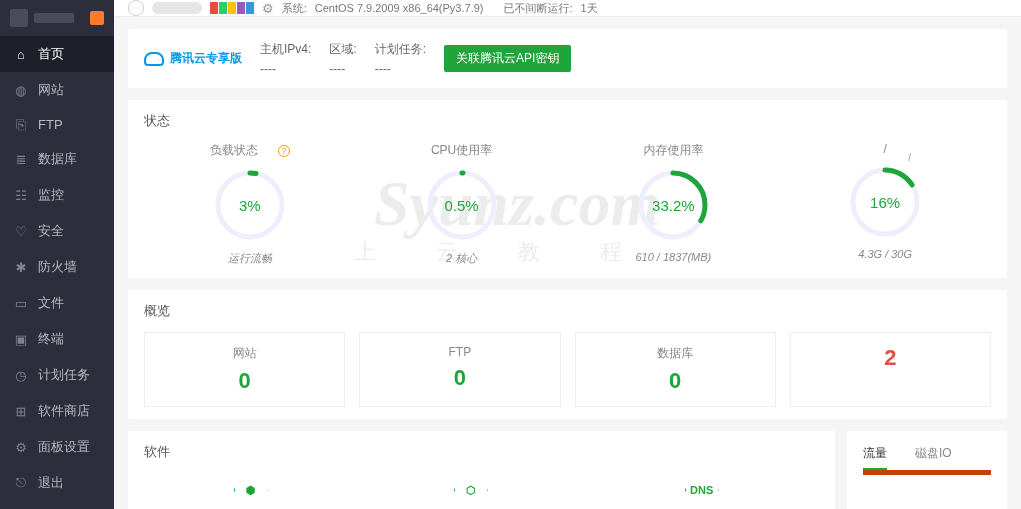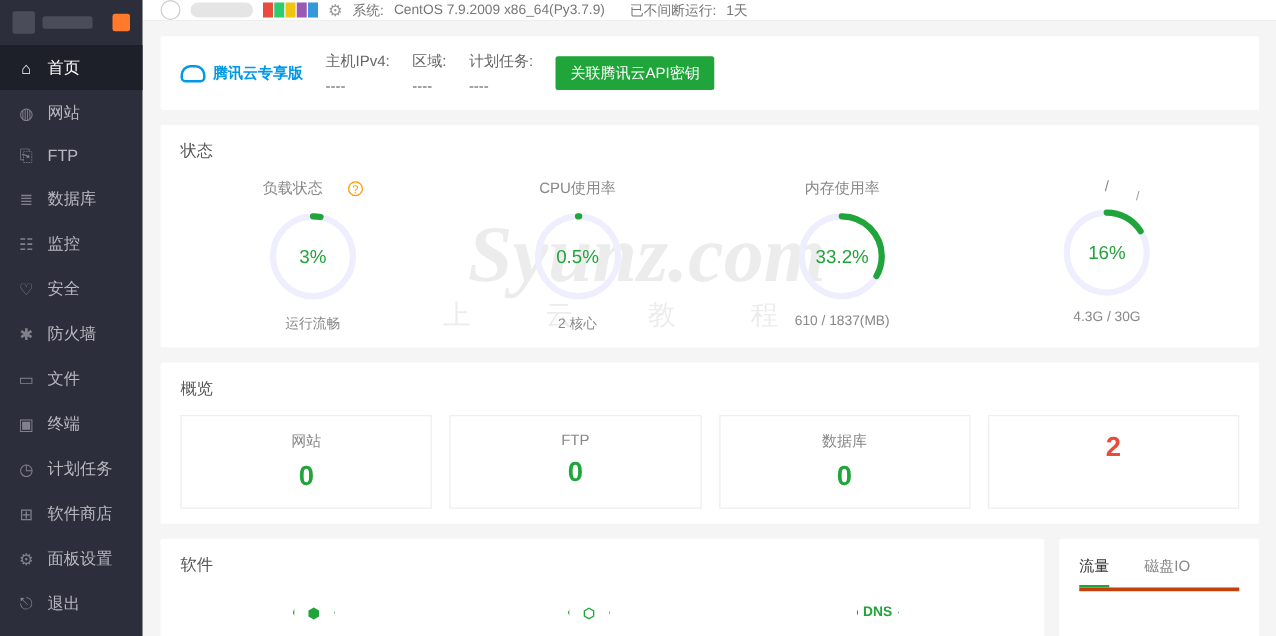--- a/index.html
+++ b/index.html
@@ -34,39 +34,39 @@
 .btn-green { background: #20a53a; color: #fff; padding: 5px 12px; border-radius: 2px; border: none; cursor: pointer; font-size: 12px; }
 
 .section-title { font-size: 13px; color: #555; margin-bottom: 12px; }
 .gauges { display: flex; justify-content: space-around; }
 .gauge { display: flex; flex-direction: column; align-items: center; gap: 6px; }
 .gauge-title { font-size: 12px; color: #888; display: flex; align-items: center; gap: 20px; }
 .qmark { width: 12px; height: 12px; border: 1px solid #f90; border-radius: 50%; color: #f90; font-size: 9px; display: flex; align-items: center; justify-content: center; }
 .ring { width: 80px; height: 80px; position: relative; }
 .ring svg { transform: rotate(-90deg); }
 .ring-val { position: absolute; inset: 0; display: flex; align-items: center; justify-content: center; font-size: 15px; color: #20a53a; }
-.gauge-sub { font-size: 11px; color: #888; }
+.gauge-sub { font-size: 11px; color: #888; font-style: italic; }
 .tick { position: absolute; top: -10px; right: 14px; font-size: 10px; color: #999; }
 
 .overview-row { display: flex; gap: 14px; }
 .ov-card { flex: 1; border: 1px solid #eee; padding: 12px 0; text-align: center; }
 .ov-label { font-size: 12px; color: #888; margin-bottom: 6px; }
 .ov-val { font-size: 22px; font-weight: bold; color: #20a53a; }
 .ov-val.danger { color: #e74c3c; }
 
 .bottom-row { display: flex; gap: 12px; align-items: stretch; }
 .soft-panel { flex: 1; }
 .soft-row { display: flex; justify-content: space-around; margin-top: 8px; }
 .soft-item { display: flex; flex-direction: column; align-items: center; gap: 8px; }
 .soft-icon { width: 34px; height: 34px; border: 1.5px solid #20a53a; display: flex; align-items: center; justify-content: center; color: #20a53a; font-size: 11px; font-weight: bold; }
 .hex { clip-path: polygon(25% 5%, 75% 5%, 100% 50%, 75% 95%, 25% 95%, 0% 50%); }
 .soft-name { font-size: 11px; color: #666; display: flex; align-items: center; gap: 2px; }
 
 .traffic-panel { width: 160px; }
-.tabs { display: flex; gap: 28px; border-bottom: 3px solid #c2410c; margin-bottom: 10px; }
+.tabs { display: flex; gap: 28px; border-bottom: 5px solid #c2410c; margin-bottom: 10px; }
 .tab { padding: 2px 0 6px; font-size: 12px; color: #888; cursor: pointer; }
 .tab.active { color: #333; border-bottom: 2px solid #20a53a; }
 .tr-body { text-align: right; padding-right: 8px; }
 .dot-lbl { font-size: 11px; color: #888; display: flex; align-items: center; justify-content: center; gap: 16px; margin-top: 36px; }
 .dot { width: 6px; height: 6px; background: #f7b500; border-radius: 50%; }
 .tr-val { font-size: 13px; color: #555; margin: 4px 0 10px; }
 
 .watermark { position: absolute; top: 150px; left: 260px; font-size: 64px; font-style: italic; font-weight: bold; color: rgba(150,150,150,0.18); pointer-events: none; font-family: Georgia, serif; }
 .wm-chars { position: absolute; top: 220px; left: 240px; display: flex; gap: 60px; font-size: 22px; color: rgba(150,150,150,0.18); pointer-events: none; }
 </style>

